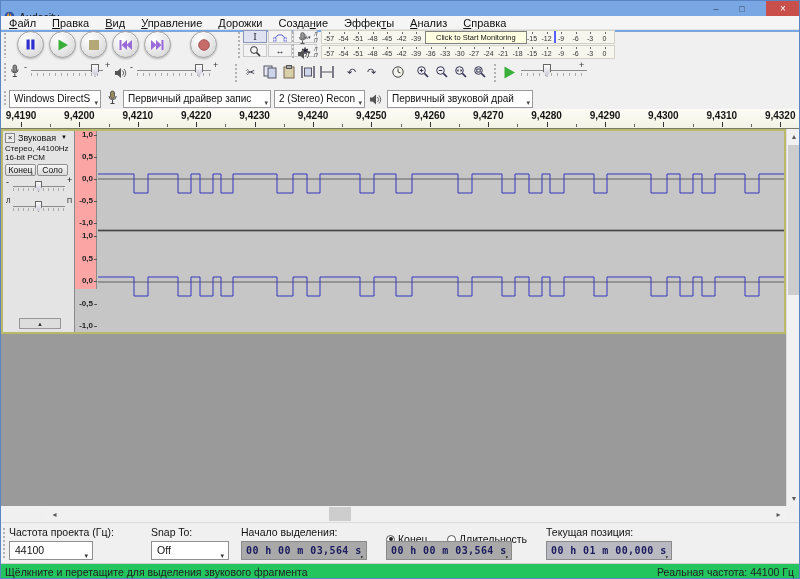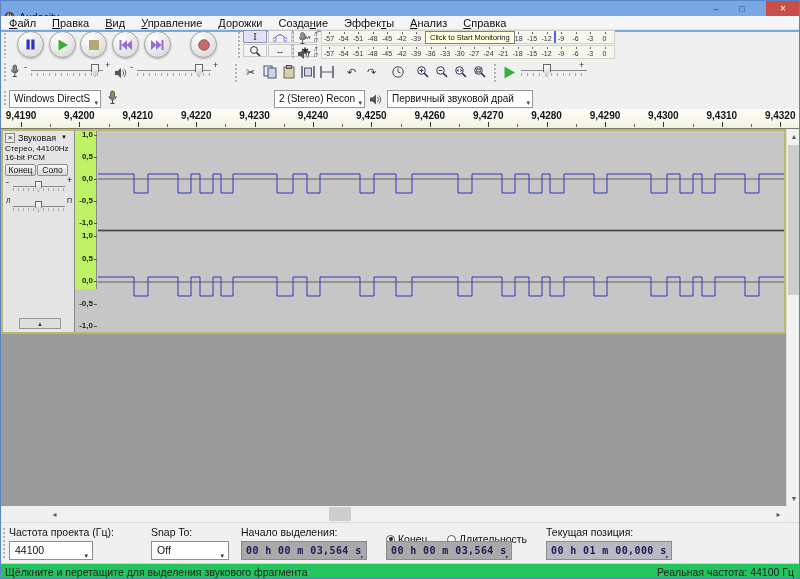--- a/index.html
+++ b/index.html
@@ -23,21 +23,21 @@
   .toolbtn{position:absolute;width:24px;height:13px;border:1px solid #c9c9c9;background:#f3f3f3;display:flex;align-items:center;justify-content:center;font-size:9px;color:#223;box-sizing:border-box;}
   .toolbtn.pressed{background:#dfe2f0;border:1px solid #8a96b8;}
   .ebtn{position:absolute;top:62px;width:19px;height:18px;display:flex;align-items:center;justify-content:center;font-size:11px;color:#334;}
   .meter{position:absolute;height:15px;}
   .micon{position:absolute;left:0;top:1px;}
   .mdrop{position:absolute;left:11px;top:4px;font-size:5px;color:#333;}
   .chl{position:absolute;left:17px;top:1px;font-size:5px;line-height:6px;color:#444;display:flex;flex-direction:column;}
   .mticks{position:absolute;left:24px;top:0;width:294px;height:14px;background:#f6f6ef;border:1px solid #d2d2c6;box-sizing:border-box;}
   .mtick{position:absolute;top:4px;width:14px;text-align:center;font-size:7px;color:#333;}
   .mtick::before{content:'';position:absolute;top:-3px;left:50%;width:1px;height:2px;background:#666;}
-  .monitor-tip{position:absolute;left:424px;top:30px;background:#ffffe1;border:1px solid #808080;font-size:7.5px;padding:1px 4px;white-space:nowrap;z-index:5;}
+  .monitor-tip{position:absolute;left:424px;top:30px;background:#ffffe1;border:1px solid #808080;font-size:7.5px;padding:1px 10px;white-space:nowrap;z-index:5;}
   .meter-cursor{position:absolute;left:553px;top:30px;width:2px;height:12px;background:#5560ff;z-index:4;}
   .hslider{position:absolute;height:14px;}
   .hslider .rail{position:absolute;left:0;right:0;top:6px;height:1px;background:#8a8a8a;}
   .hslider .ticksrow{position:absolute;left:0;right:0;top:9px;height:3px;background-image:repeating-linear-gradient(90deg,#aaa 0 1px,transparent 1px 6px);}
   .sthumb{position:absolute;top:0;width:8px;height:13px;background:linear-gradient(#fdfdfd,#c9c9d8);border:1px solid #666;
           clip-path:polygon(0 0,100% 0,100% 55%,50% 100%,0 55%);box-sizing:border-box;}
   .pm{position:absolute;font-size:9px;color:#333;}
   
   .combo{position:absolute;height:18px;background:#fff;border:1px solid #9a9a9a;font-size:10px;line-height:16px;padding:0 13px 0 4px;white-space:nowrap;overflow:hidden;box-sizing:border-box;}
   .combo .arr{position:absolute;right:2px;top:4px;font-size:7px;color:#444;}
@@ -53,21 +53,21 @@
   .tname{position:absolute;left:15px;top:2px;font-size:9px;}
   .tdrop{position:absolute;left:58px;top:3px;font-size:6px;}
   .tinfo1{position:absolute;left:2px;top:13px;white-space:nowrap;}
   .tinfo2{position:absolute;left:2px;top:22px;}
   .msbtn{position:absolute;top:33px;width:31px;height:12px;border:1px solid #8f8f8f;background:linear-gradient(#f6f6f6,#d9d9d9);font-size:8.5px;text-align:center;line-height:11px;border-radius:2px;box-sizing:border-box;}
   .pslider{position:absolute;left:10px;width:52px;height:12px;}
   .pslider .rail{position:absolute;left:0;right:0;top:5px;height:1px;background:#8a8a8a;}
   .pslider .ticksrow{position:absolute;left:0;right:0;top:7px;height:3px;background-image:repeating-linear-gradient(90deg,#aaa 0 1px,transparent 1px 5px);}
   .ptm{position:absolute;top:0;width:7px;height:11px;background:linear-gradient(#fdfdfd,#c9c9d8);border:1px solid #666;clip-path:polygon(0 0,100% 0,100% 55%,50% 100%,0 55%);box-sizing:border-box;}
   .collapse{position:absolute;left:16px;top:187px;width:42px;height:11px;border:1px solid #979797;background:#ddd;display:flex;align-items:center;justify-content:center;font-size:6px;color:#333;box-sizing:border-box;}
-  .rcol{position:absolute;left:72px;top:0;width:22px;height:158px;background:#bef264;border-right:1px solid #8a8a8a;box-sizing:border-box;}
+  .rcol{position:absolute;left:72px;top:0;width:22px;height:158px;background:#fca5a5;border-right:1px solid #8a8a8a;box-sizing:border-box;}
   .vruler{position:absolute;left:0;width:22px;}
   .vlbl{position:absolute;right:4px;font-size:8px;font-weight:bold;color:#222;line-height:8px;white-space:nowrap;}
   .vdash{position:absolute;right:0;width:3px;height:1px;background:#555;}
   .wavecol{position:absolute;left:95px;top:0;right:0;height:201px;background:#c6c6c6;}
   .wavecol svg{position:absolute;left:0;}
   .chdiv{position:absolute;left:0;top:98px;width:100%;height:3px;background:#444;border-top:1px solid #999;border-bottom:1px solid #999;box-sizing:border-box;}
   .empty-area{position:absolute;left:0;top:333px;width:785px;height:172px;background:#9a9a9a;}
   
   .vscroll{position:absolute;left:785px;top:128px;width:15px;height:377px;background:#f1f1f1;border-left:1px solid #dcdcdc;box-sizing:border-box;}
   .vscroll .sarrow{position:absolute;left:0;width:14px;height:15px;display:flex;align-items:center;justify-content:center;font-size:7px;color:#5a5a5a;}
@@ -384,20 +384,23 @@
     <span>Windows DirectS</span><span class="arr">▾</span>
   </div>
   <span class="abs" style="left:105px;top:89px;">
     <svg width="13" height="15">
         <rect x="4.5" y="1" width="4" height="7.5" rx="2" fill="#9a8a5a" stroke="#444" stroke-width="0.8"></rect>
         <path d="M3 6 a3.6 3.6 0 0 0 7.2 0" fill="none" stroke="#444"></path>
         <line x1="6.5" y1="10" x2="6.5" y2="13" stroke="#444"></line>
         <line x1="4.5" y1="13.5" x2="8.5" y2="13.5" stroke="#444"></line>
       </svg>
   </span>
+  <div class="combo" style="left:122px;top:89px;width:148px;">
+    <span>Первичный драйвер запис</span><span class="arr">▾</span>
+  </div>
   <div class="combo" style="left:273px;top:89px;width:91px;">
     <span>2 (Stereo) Recon</span><span class="arr">▾</span>
   </div>
   <span class="abs" style="left:368px;top:91px;">
     <svg width="14" height="13">
         <polygon points="1,4.5 3.5,4.5 7,1.5 7,11.5 3.5,8.5 1,8.5" fill="#555"></polygon>
         <path d="M8.5 4 a3.5 3.5 0 0 1 0 5 M10 2.5 a5.5 5.5 0 0 1 0 8" stroke="#555" fill="none" stroke-width="0.9"></path>
       </svg>
   </span>
   <div class="combo" style="left:386px;top:89px;width:146px;">

